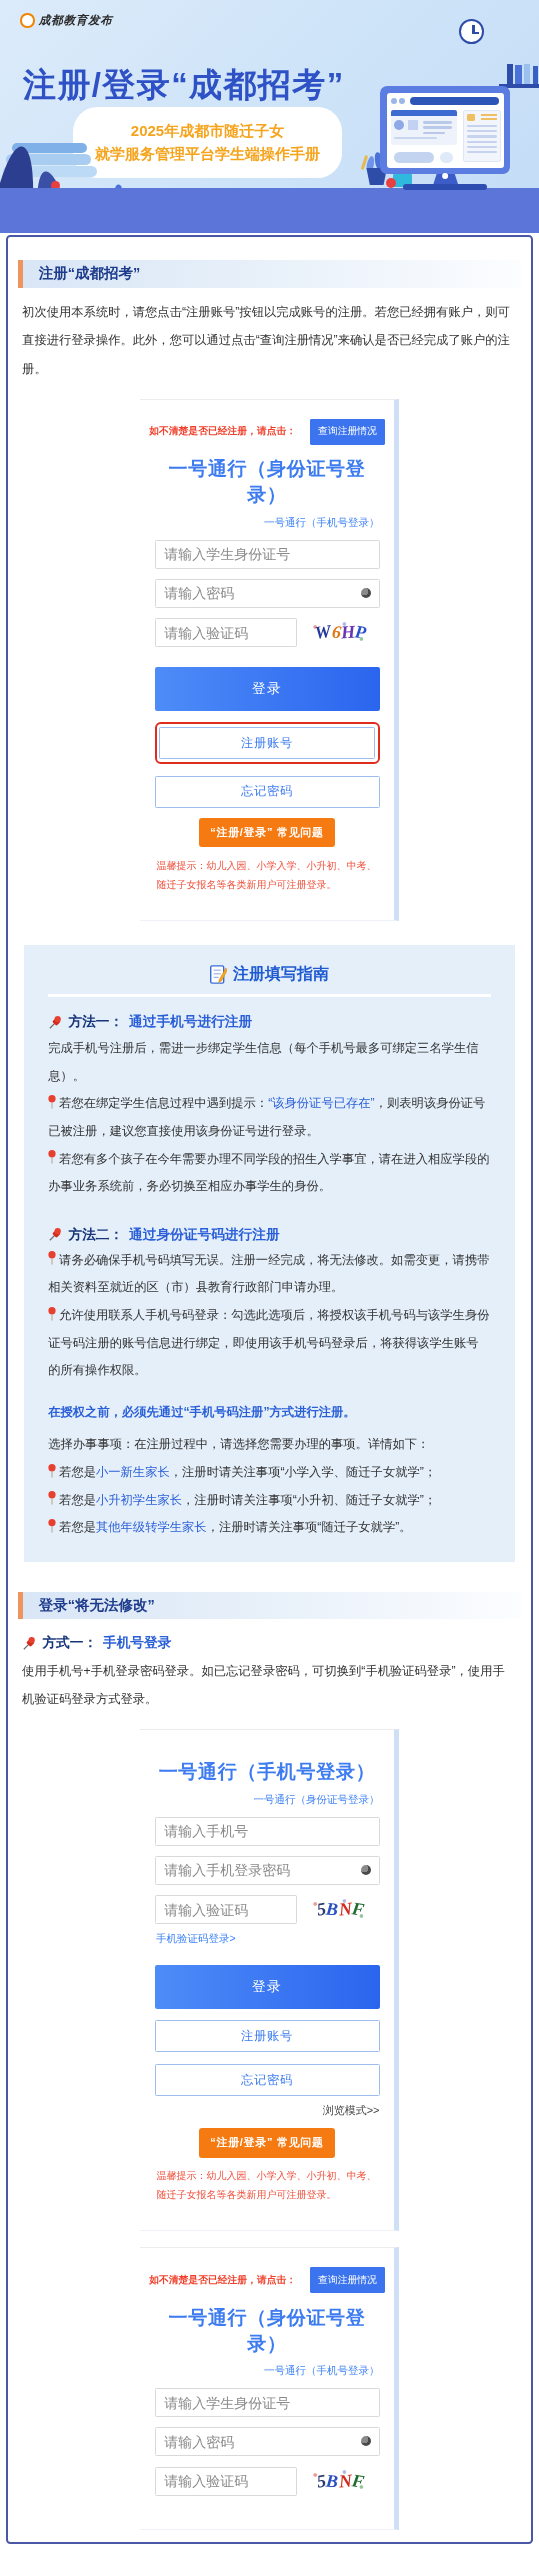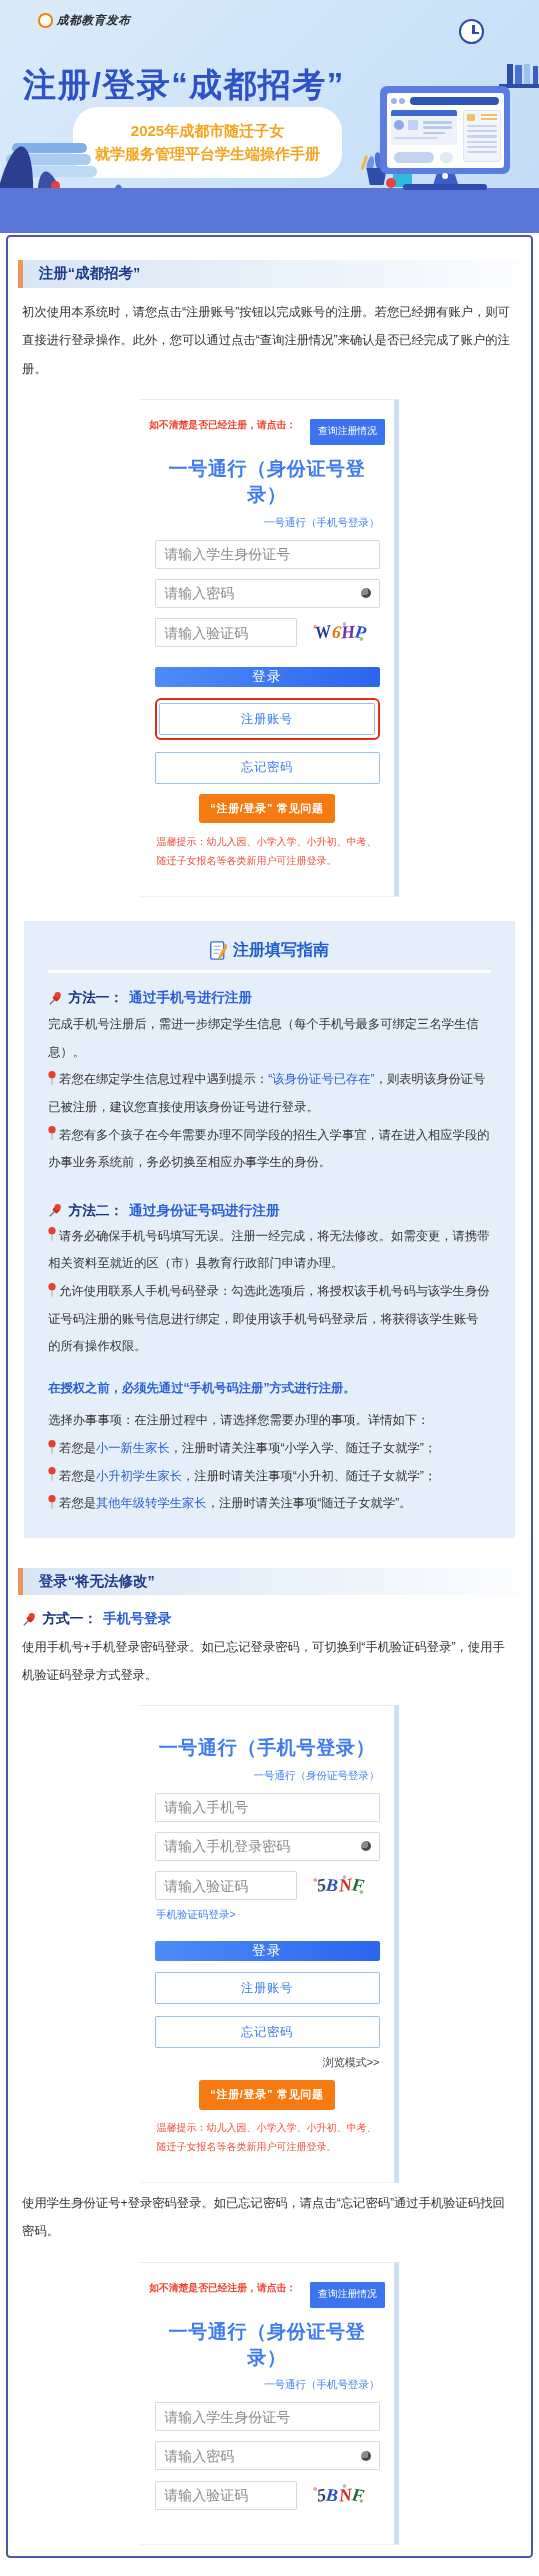--- a/index.html
+++ b/index.html
@@ -2,21 +2,21 @@
 <html lang="zh" style="font-size:11.6px"><head>
 <meta charset="utf-8">
 <style>
   html,body{margin:0;padding:0;background:#ffffff;}
   body{width:539px;font-family:"Liberation Sans","DejaVu Sans",sans-serif;color:#333;}
   *{box-sizing:border-box;}
 
   
   .banner{position:relative;width:539px;height:233px;overflow:hidden;
     background:linear-gradient(135deg,#dcebfa 0%,#cde3f8 55%,#c3dcf6 100%);}
-  .logo{position:absolute;left:38px;top:13px;display:flex;align-items:center;gap:4.3px;}
+  .logo{position:absolute;left:20px;top:13px;display:flex;align-items:center;gap:4.3px;}
   .logo-ring{width:14.5px;height:14.5px;border:2.9px solid #f08300;border-radius:50%;background:#fff;}
   .logo-text{font-size:11.6px;font-weight:700;font-style:italic;color:#2b2b2b;letter-spacing:0.7px;}
   .banner-title{position:absolute;left:23px;top:45px;font-size:33px;line-height:1.1;
     font-weight:800;color:#2e52c5;letter-spacing:1.4px;}
   .subtitle-pill{position:absolute;left:73px;top:107px;background:#ffffff;border-radius:24.6px;
     padding:12px 22px;text-align:center;}
   .subtitle-pill div{color:#f5a41d;font-size:15px;font-weight:700;line-height:1.55;white-space:nowrap;}
   
   .desk{position:absolute;left:0;right:0;bottom:0;height:45px;background:#5b76d8;}
   .monitor{position:absolute;right:29px;bottom:59px;width:130px;height:88px;background:#5b7ce0;border-radius:7.2px;padding:6.5px;}
@@ -76,21 +76,21 @@
 
   .sec-header{margin-top:4.3px;height:27.5px;line-height:27.5px;background:linear-gradient(90deg,#d9e6f6 0%,#eaf2fa 55%,#fcfdff 100%);
     border-left:5px solid #f0945e;padding-left:16px;color:#1e3c8c;font-size:14.5px;font-weight:700;}
   .sec-header.second{margin-top:30px;}
   .para{font-size:12.3px;line-height:2.3;color:#333;margin:10px 4.3px 0 4.3px;}
 
   
   .shot{width:259px;margin:16px auto 0 auto;background:#fff;position:relative;
     border-top:0.7px solid #ececec;border-right:5.8px solid #cfdff5;border-bottom:0.7px solid #eef2f8;
     padding:19px 14.5px 26px 14.5px;}
-  .q-row{display:flex;align-items:flex-start;justify-content:center;gap:14px;margin-bottom:11.6px;}
+  .q-row{display:flex;align-items:center;justify-content:center;gap:14px;margin-bottom:11.6px;}
   .q-hint{color:#f0402c;font-size:9.8px;font-weight:600;white-space:nowrap;}
   .q-btn{background:#3b74ee;color:#fff;font-size:9.8px;padding:6.5px 8px;border:none;border-radius:1.4px;white-space:nowrap;}
   .shot-title{text-align:center;color:#3d7bf0;font-size:19px;font-weight:700;margin:2.9px 0 7.2px 0;letter-spacing:0.7px;}
   .alt-link{display:block;text-align:right;color:#4285f4;font-size:10.5px;text-decoration:none;margin-bottom:10px;}
   .field{position:relative;margin-bottom:10px;}
   .field input{width:100%;height:29px;border:0.7px solid #d9d9d9;border-radius:1.4px;padding:0 8.7px;
     font-size:14px;color:#555;background:#fff;font-family:inherit;}
   .field input::placeholder{color:#8a8a8a;}
   .eye{position:absolute;right:8.7px;top:9.4px;width:10px;height:10px;border-radius:50%;
     background:radial-gradient(circle at 35% 35%,#8a8a8a 0 40%,#4a4a4a 41% 100%);}
@@ -105,21 +105,21 @@
   .captcha span{display:inline-block;}
   .cap-a span:nth-child(1){color:#23389c;transform:rotate(-8deg);}
   .cap-a span:nth-child(2){color:#e07818;transform:rotate(6deg);}
   .cap-a span:nth-child(3){color:#6a35b0;transform:rotate(-4deg);}
   .cap-a span:nth-child(4){color:#2a52cc;transform:rotate(8deg);}
   .cap-b span:nth-child(1){color:#2a3a6c;transform:rotate(-10deg);}
   .cap-b span:nth-child(2){color:#2b50c0;transform:rotate(5deg);}
   .cap-b span:nth-child(3){color:#d42a1e;transform:rotate(-5deg);}
   .cap-b span:nth-child(4){color:#1f6b2f;transform:rotate(9deg);}
   .sms-link{display:block;color:#3b82f6;font-size:10.5px;text-decoration:none;margin:2.9px 0 0 1.4px;}
-  .btn-login{display:block;width:100%;height:20px;margin-top:19px;border:none;border-radius:2.2px;
+  .btn-login{display:block;width:100%;height:44px;margin-top:19px;border:none;border-radius:2.2px;
     background:linear-gradient(90deg,#4e8cf8,#2a65ee);color:#fff;font-size:13.7px;letter-spacing:1.4px;font-family:Liberation Sans, sans-serif;}
   .btn-outline{display:block;width:100%;height:32px;margin-top:11.6px;background:#fff;
     border:0.7px solid #9dbdf0;border-radius:1.4px;color:#3d7bf0;font-size:12.3px;letter-spacing:0.7px;font-family:inherit;}
   .red-frame{margin-top:11.6px;border:2.9px solid #e02c1e;border-radius:5.8px;padding:2.9px;}
   .red-frame .btn-outline{margin-top:0;}
   .browse-link{display:block;text-align:right;color:#444;font-size:11px;text-decoration:none;margin-top:7.2px;}
   .btn-faq{display:block;margin:10px auto 0 auto;background:#f57a12;color:#fff;border:none;border-radius:3px;
     font-size:11px;font-weight:700;padding:7.2px 11.6px;letter-spacing:0.7px;font-family:inherit;}
   .shot-tip{width:221px;margin:8.7px auto 0 auto;color:#f0503c;font-size:10px;line-height:1.9;font-weight:500;}
 
@@ -358,21 +358,20 @@
     </div>
     <a class="sms-link" href="#">手机验证码登录&gt;</a>
     <button class="btn-login">登录</button>
     <button class="btn-outline">注册账号</button>
     <button class="btn-outline">忘记密码</button>
     <a class="browse-link" href="#">浏览模式&gt;&gt;</a>
     <button class="btn-faq">“注册/登录” 常见问题</button>
     <p class="shot-tip">温馨提示：幼儿入园、小学入学、小升初、中考、随迁子女报名等各类新用户可注册登录。</p>
   </section>
 
-  <p class="para" style="margin-top:5.8px">使用学生身份证号+登录密码登录。如已忘记密码，请点击“忘记密码”通过手机验证码找回密码。</p>
 
   <section class="shot">
     <div class="q-row">
       <span class="q-hint">如不清楚是否已经注册，请点击：</span>
       <button class="q-btn">查询注册情况</button>
     </div>
     <div class="shot-title">一号通行（身份证号登录）</div>
     <a class="alt-link" href="#">一号通行（手机号登录）</a>
     <div class="field">
       <input placeholder="请输入学生身份证号" style="">

